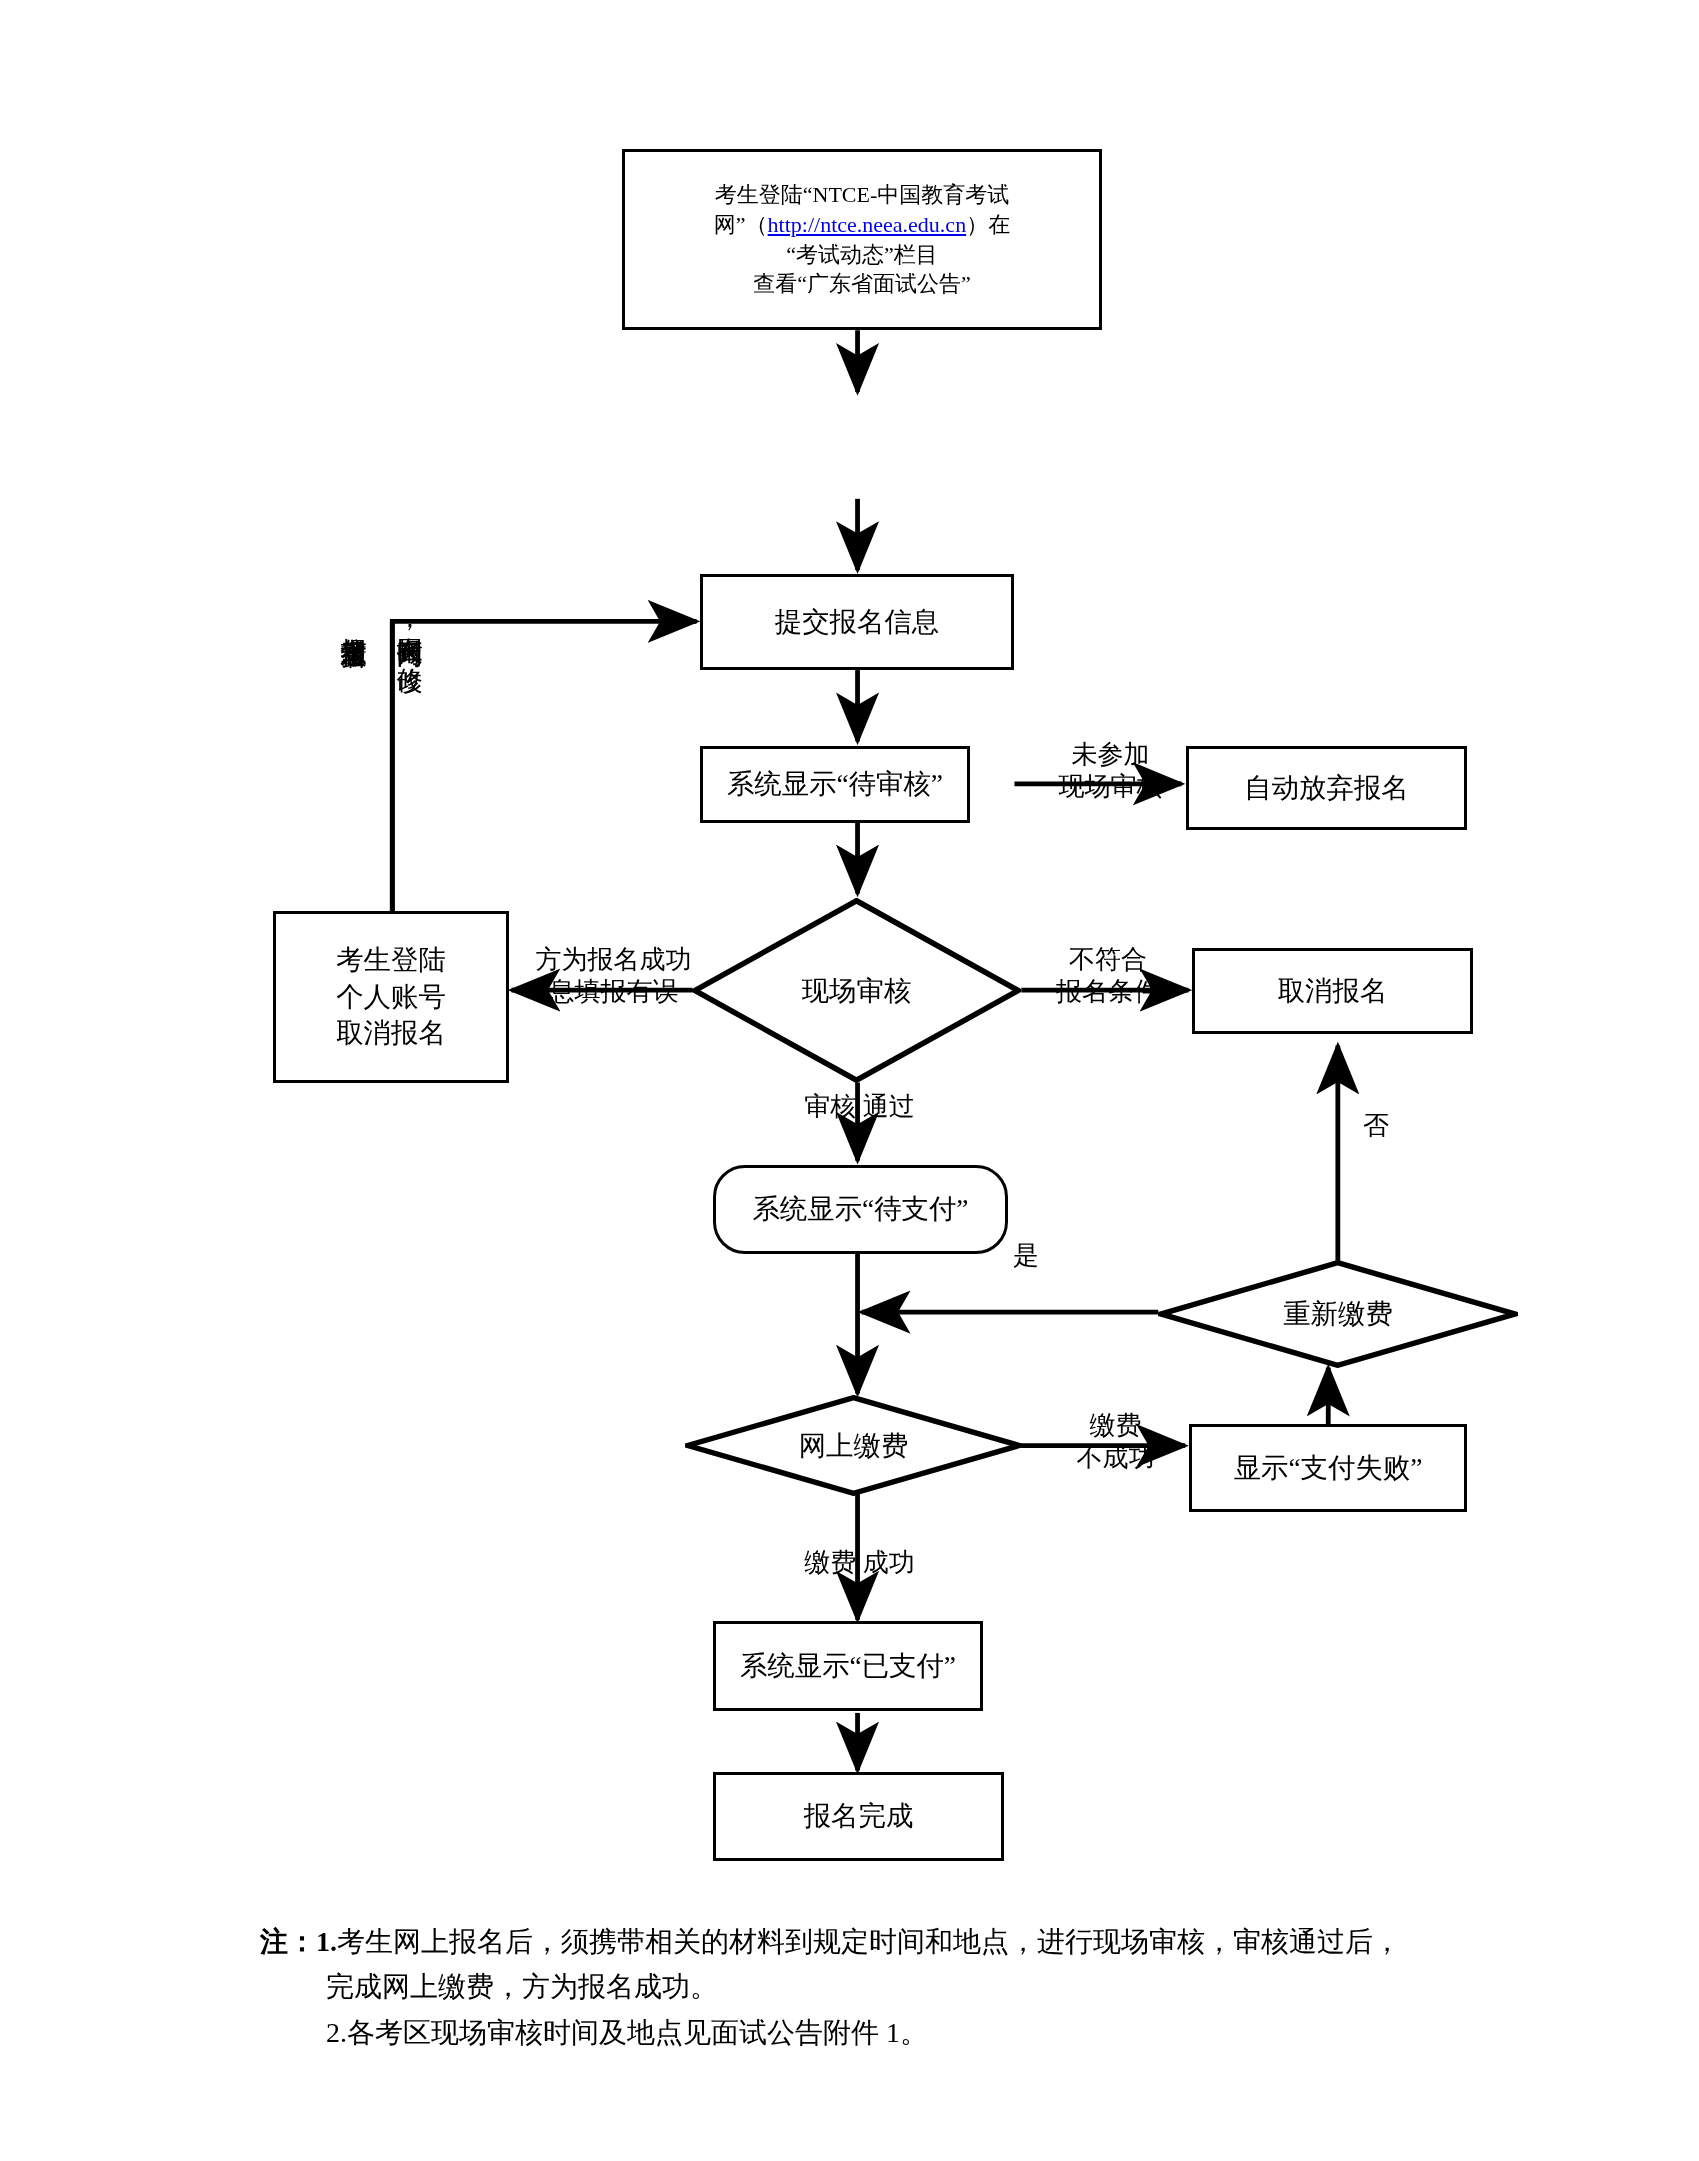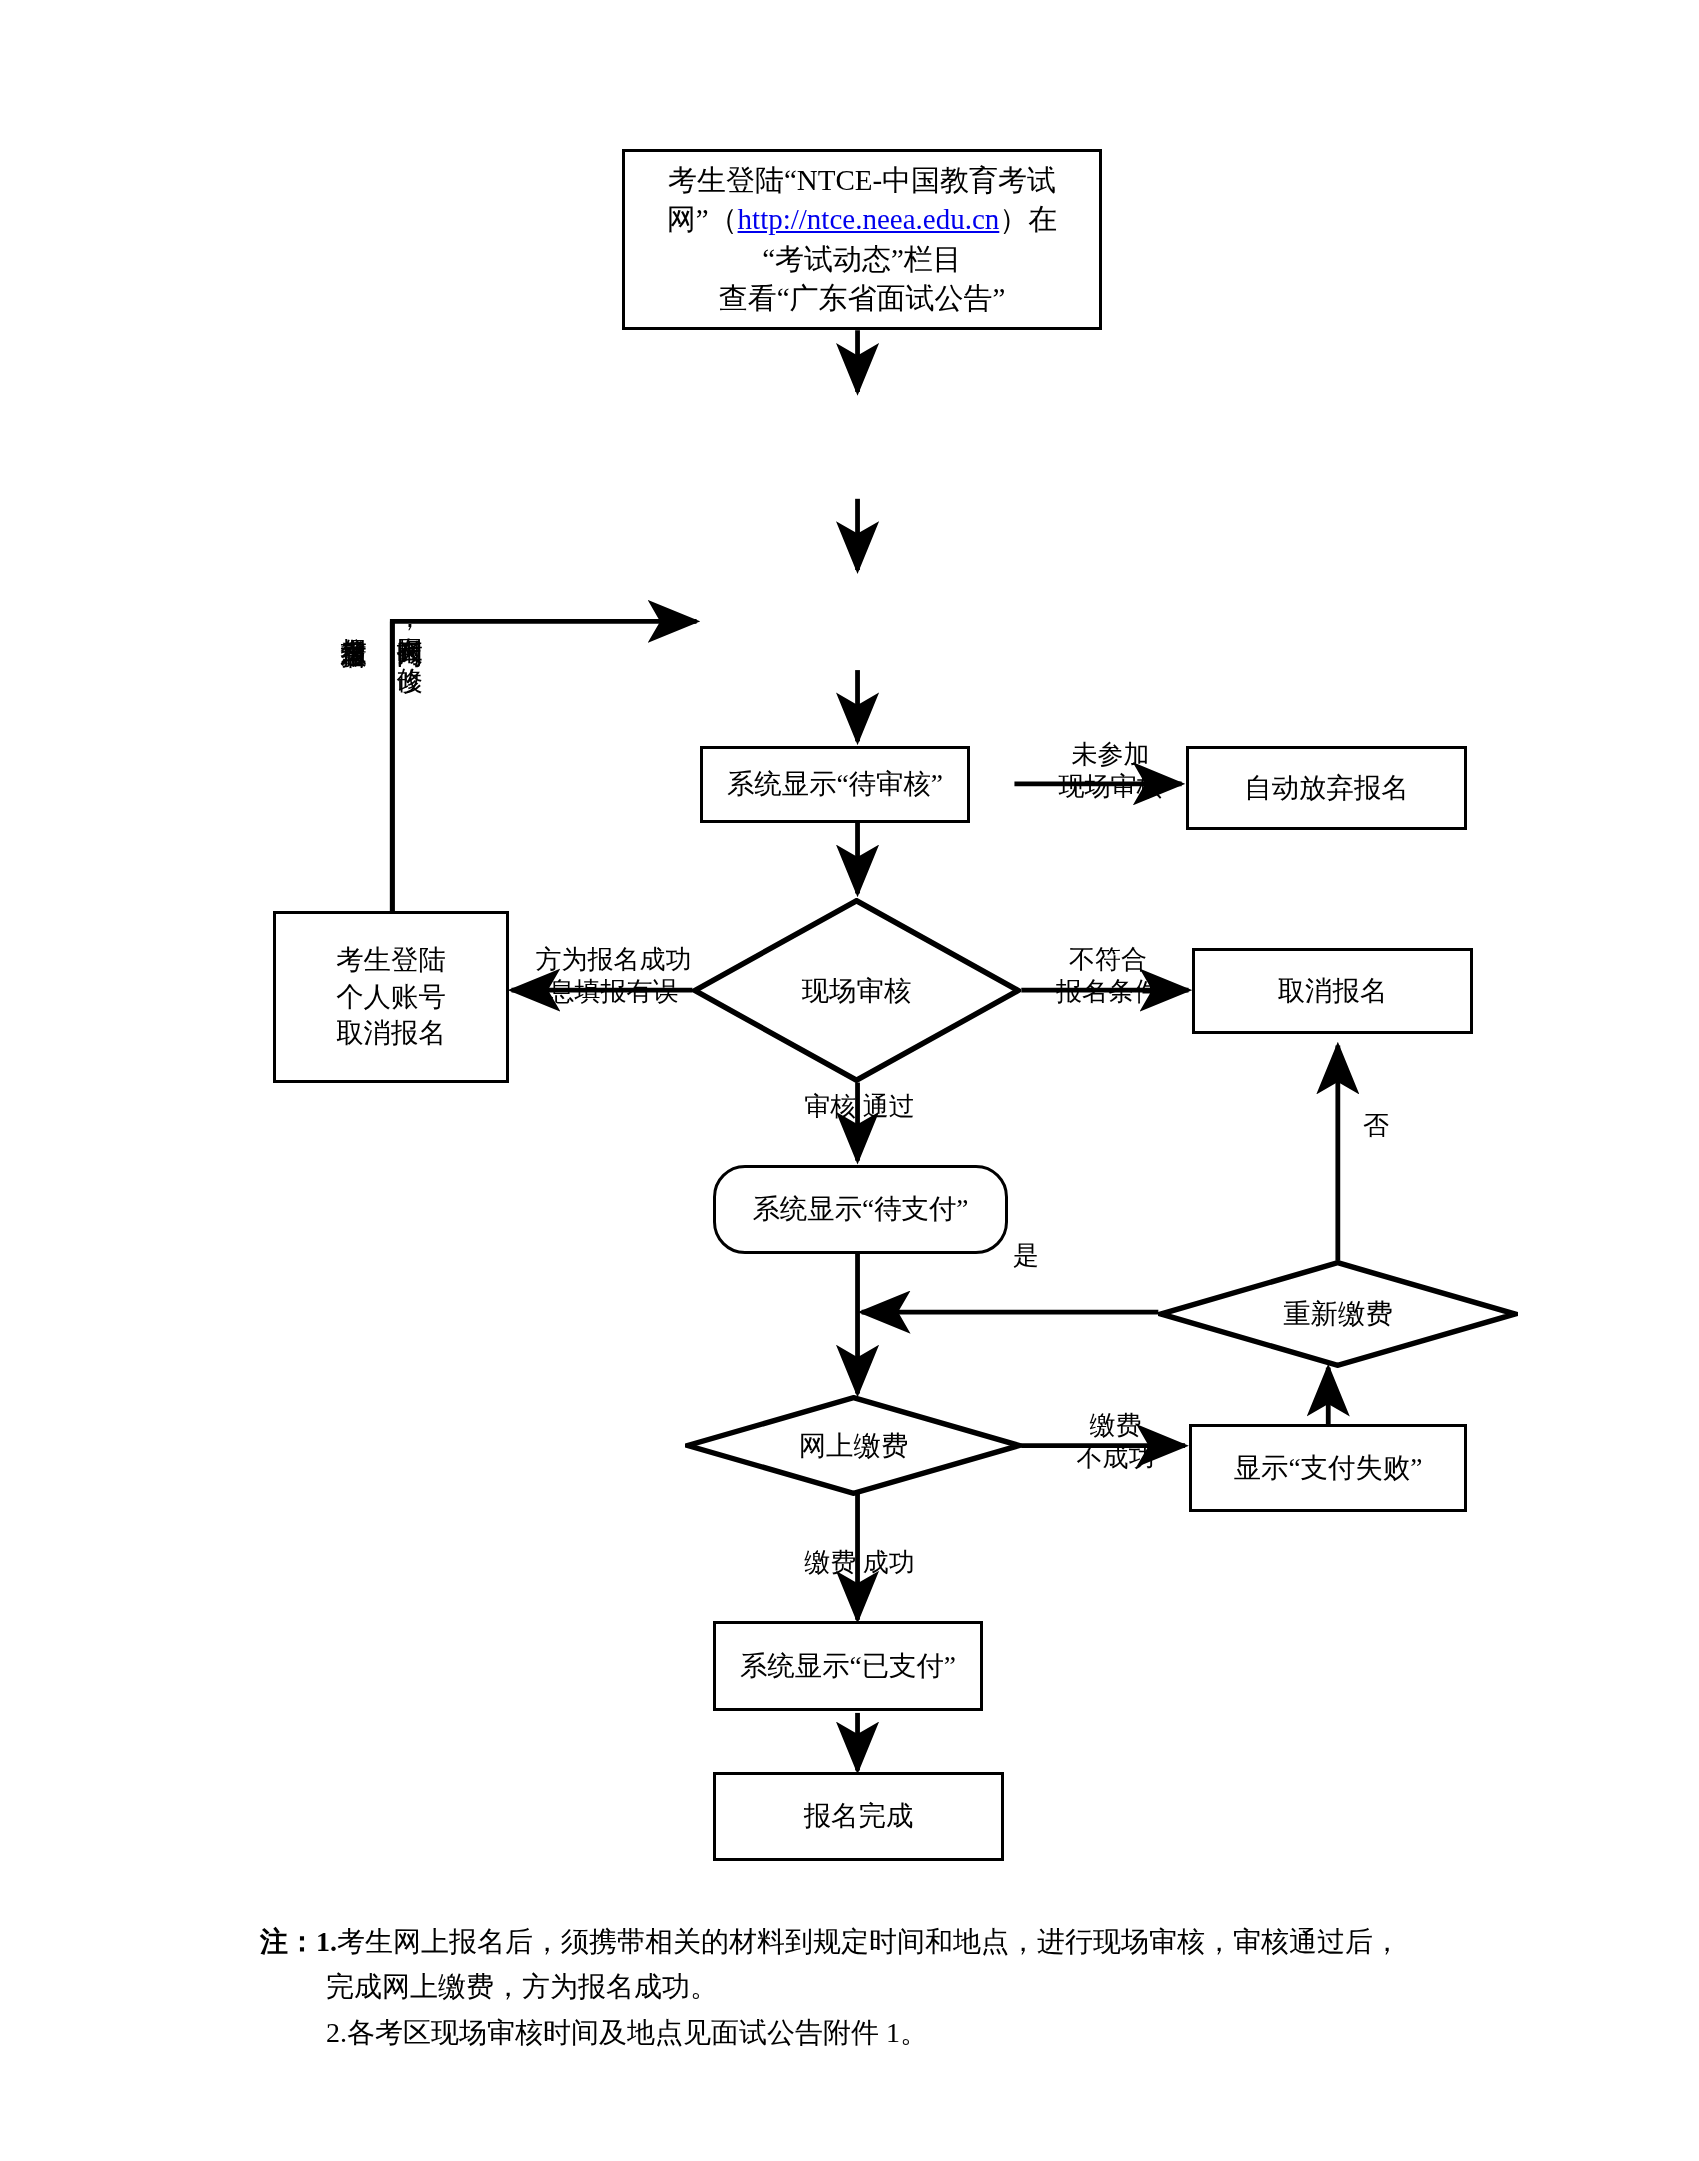--- a/index.html
+++ b/index.html
@@ -109,32 +109,35 @@
 
       <path d="M572,1330 L572,907 L1016,907"></path>
     </g>
 
     <g stroke="#000" stroke-width="7" fill="none">
       <path d="M572,1330 L572,907"></path>
     </g>
   </svg>
 
 
-  <div class="node" style="left:622px;top:149px;width:480px;height:181px;font-size:29px;">
+  <div class="node" style="left:622px;top:149px;width:480px;height:181px;font-size:22px;">
     <div class="inner">
       <div>考生登陆“NTCE-中国教育考试</div>
       <div>
         <span>网”（</span><a class="link" href="#">http://ntce.neea.edu.cn</a><span>）在</span>
       </div>
       <div>“考试动态”栏目</div>
       <div>查看“广东省面试公告”</div>
     </div>
   </div>
 
 
+  <div class="node" style="left:700px;top:574px;width:314px;height:96px;">
+    <div class="inner">提交报名信息</div>
+  </div>
 
   <div class="node" style="left:700px;top:746px;width:270px;height:77px;">
     <div class="inner">系统显示“待审核”</div>
   </div>
 
   <div class="node" style="left:1186px;top:746px;width:281px;height:84px;">
     <div class="inner">自动放弃报名</div>
   </div>
 
   <div class="diamond" style="left:692px;top:898px;width:329px;height:185px;">

